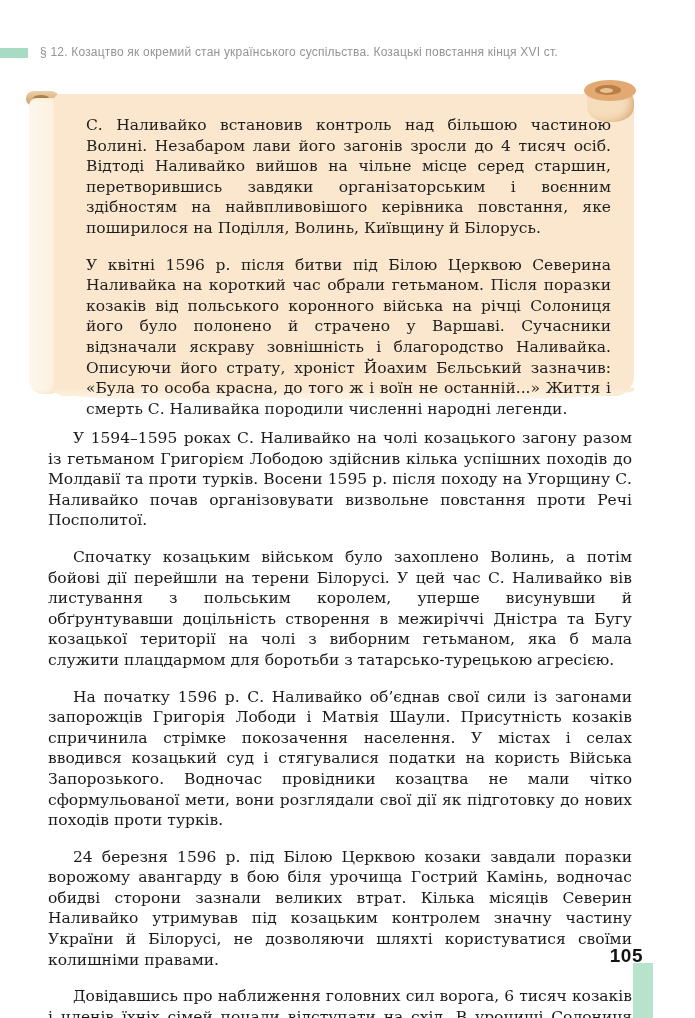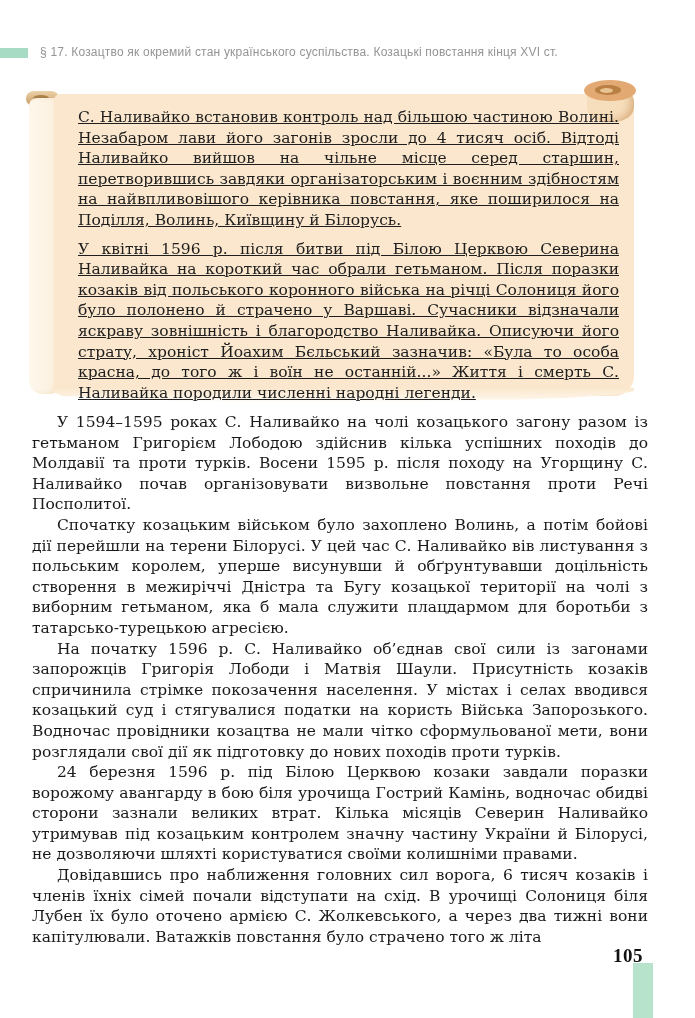--- a/index.html
+++ b/index.html
@@ -58,42 +58,42 @@
     background:#b97f44;border-radius:50%;
   }
   .roll-top::before{
     content:"";position:absolute;left:16px;top:8px;width:13px;height:5px;
     background:#e9c392;border-radius:50%;z-index:1;
   }
   .scroll-text{
     position:absolute;left:44px;top:17px;width:557px;
     font-size:15.5px;line-height:20.6px;text-align:justify;color:#1e1e1e;
   }
-  .scroll-text p{margin:8px;text-indent:0;text-decoration:underline;}
+  .scroll-text p{margin:16px;text-indent:0;}
   
   .main-text{
     position:absolute;left:32px;top:412px;width:616px;
     font-size:15.5px;line-height:20.6px;text-align:justify;color:#1a1a1a;
   }
-  .main-text p{margin:0;text-indent:25px;}
+  .main-text p{margin:16px;text-indent:25px;}
   
   .page-number{
     position:absolute;top:945px;right:52px;
-    font-family:Liberation Serif, serif;font-weight:bold;
+    font-family:Liberation Sans, sans-serif;font-weight:bold;
     font-size:19px;color:#121212;letter-spacing:.5px;
   }
   .footer-bar{
     position:absolute;left:633px;top:963px;width:20px;height:55px;background:#b7e3cd;
   }
 </style>
 </head>
 <body>
 
 <div class="hdr-bar"></div>
-<div class="hdr-text">§ 17. Козацтво як окремий стан українського суспільства. Козацькі повстання кінця XVI ст.</div>
+<div class="hdr-text">§ 12. Козацтво як окремий стан українського суспільства. Козацькі повстання кінця XVI ст.</div>
 
 <div class="scroll">
   <div class="scroll-cap"></div>
   <div class="scroll-left"></div>
   <div class="scroll-main"></div>
   <div class="scroll-roll">
     <div class="roll-body"></div>
     <div class="roll-top"></div>
   </div>
   <div class="scroll-text">

